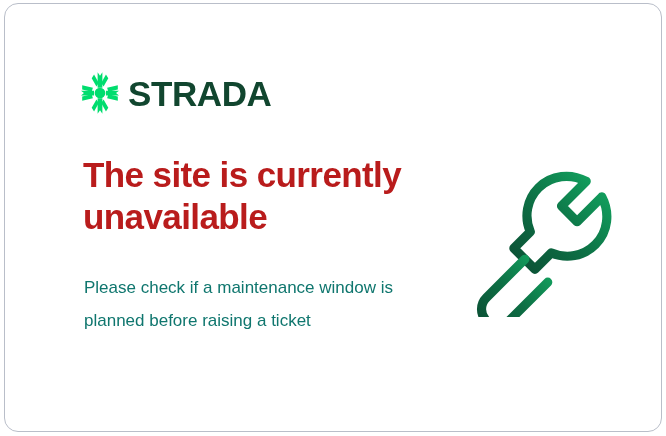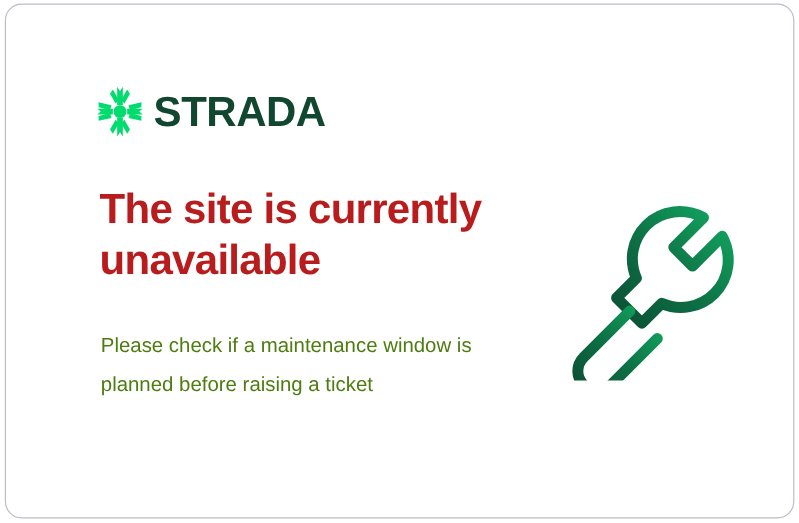--- a/index.html
+++ b/index.html
@@ -79,21 +79,21 @@
   
   .body-copy {
     position: absolute;
     left: 79px;
     top: 268px;
     width: 310px;
     margin: 0;
     font-size: 17px;
     font-weight: normal;
     line-height: 1.92;
-    color: #4d7c0f;
+    color: #0f766e;
     font-family: "Liberation Sans", sans-serif;
   }
 
   
   .wrench {
     position: absolute;
     left: 452px;
     top: 148px;
     width: 165px;
     height: 165px;

